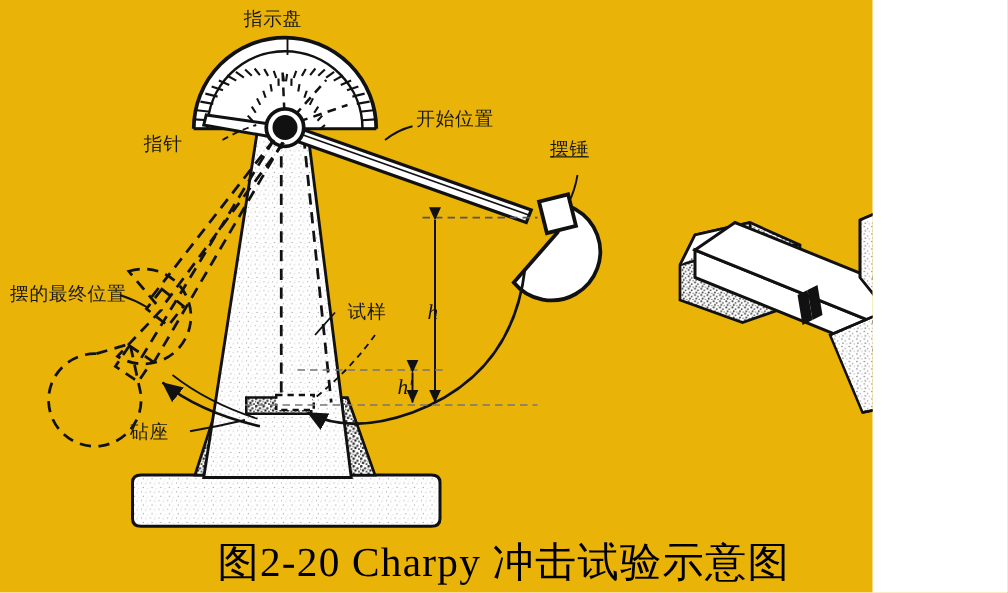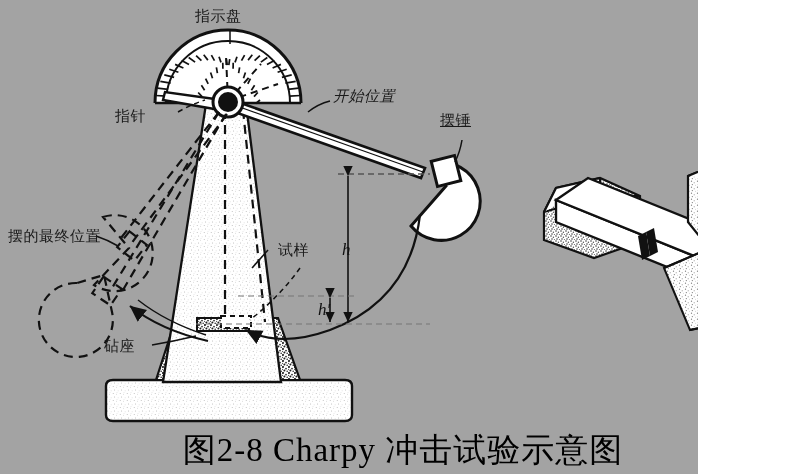--- a/index.html
+++ b/index.html
@@ -10,21 +10,21 @@
   }
   body {
     font-family: "Liberation Serif", "DejaVu Serif", serif;
     color: #000000;
   }
   #page {
     position: relative;
     width: 698px;
     height: 474px;
     overflow: hidden;
-    background: #a3a3a3;
+    background: #eab308;
   }
   #figure-svg {
     position: absolute;
     left: 0;
     top: 0;
     width: 806px;
     height: 474px;
     display: block;
   }
   .lbl {
@@ -296,29 +296,29 @@
 
       <path d="M690,330 L806,306" fill="none" stroke="#111" stroke-width="2.2"></path>
       <path d="M746,252 L806,262" fill="none" stroke="#111" stroke-width="2"></path>
     </g>
   </svg>
 
   <div class="lbl" style="left:195px; top:8px;">指示盘</div>
 
   <div class="lbl" style="left:115px; top:108px;">指针</div>
 
-  <div class="lbl" style="left:333px; top:88px;font-style:italic;">开始位置</div>
+  <div class="lbl" style="left:333px; top:88px;">开始位置</div>
 
   <div class="lbl" style="left:440px; top:112px;text-decoration:underline;">摆锤</div>
 
   <div class="lbl" style="left:8px; top:228px;">摆的最终位置</div>
 
   <div class="lbl" style="left:278px; top:242px;">试样</div>
 
   <div class="lbl" style="left:104px; top:338px;">砧座</div>
 
   <div class="math" style="left:342px; top:240px;">h</div>
 
   <div class="math" style="left:318px; top:300px;">h′</div>
 
-  <div id="caption">图2-8  Charpy  冲击试验示意图</div>
+  <div id="caption">图2-20  Charpy  冲击试验示意图</div>
 
 </div>
 
 </body></html>

